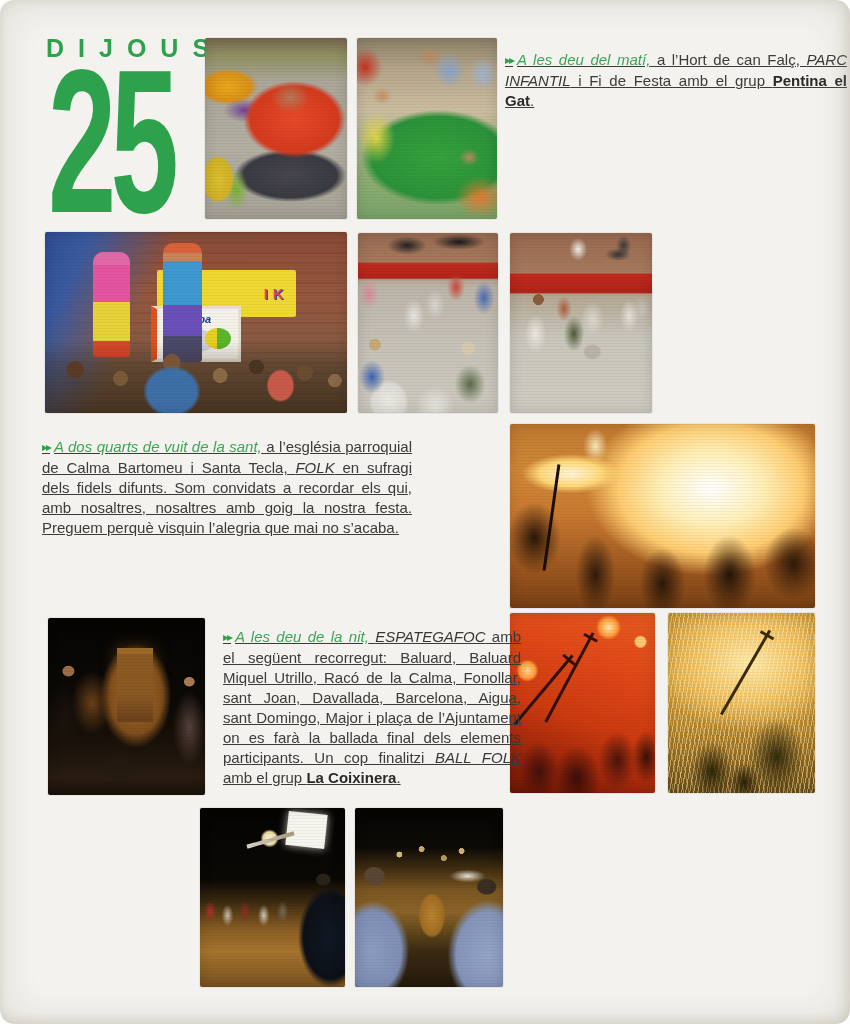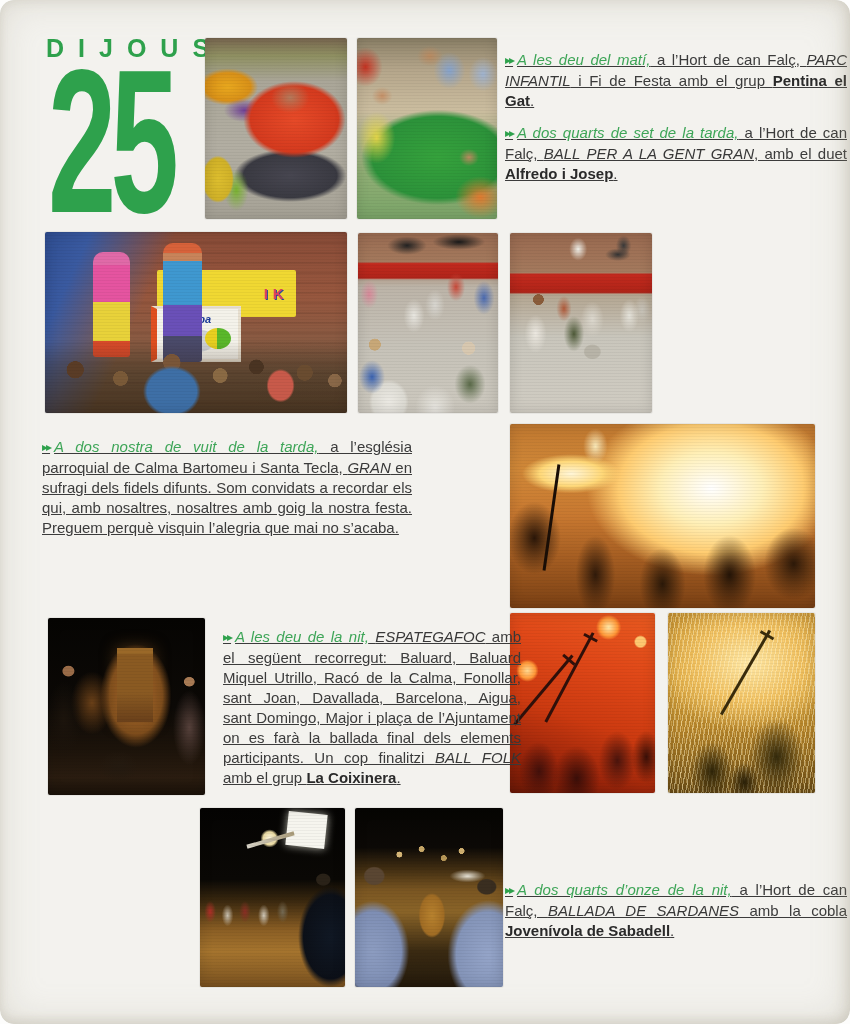--- a/index.html
+++ b/index.html
@@ -238,21 +238,19 @@
 
   <div class="photo p10" title="Ballada de sardanes de nit amb músic en primer pla">
     <div class="stand"></div>
     <div class="trumpet"></div>
   </div>
 
   <div class="photo p11" title="Músics de la cobla d’esquena davant els balladors"></div>
 
   <p class="event tb1"><span class="marker">▸▸</span><span class="lead">A les deu del matí,</span><span> a l’Hort de can Falç, </span><span class="caps">PARC INFANTIL</span><span> i Fi de Festa amb el grup </span><span class="b">Pentina el Gat</span><span>.</span></p>
 
-  <p class="event tb2"><span class="marker">▸▸</span><span class="lead">A dos quarts de set de la tarda,</span><span> a l’Hort de can Falç, </span><span class="caps">BALL PER A LA GENT GRAN</span><span>, amb el duet </span><span class="b">Alfredo i Josep</span><span>.</span></p>
-
-  <p class="event tb3"><span class="marker">▸▸</span><span class="lead">A dos nostra de vuit de la tarda,</span><span> a l’església parroquial de Calma Bartomeu i Santa Tecla, </span><span class="caps">GRAN</span><span> en sufragi dels fidels difunts. Som convidats a recordar els qui, amb nosaltres, nosaltres amb goig la nostra festa. Preguem perquè visquin l’alegria que mai no s’acaba.</span></p>
+
+  <p class="event tb3"><span class="marker">▸▸</span><span class="lead">A dos quarts de vuit de la sant,</span><span> a l’església parroquial de Calma Bartomeu i Santa Tecla, </span><span class="caps">FOLK</span><span> en sufragi dels fidels difunts. Som convidats a recordar els qui, amb nosaltres, nosaltres amb goig la nostra festa. Preguem perquè visquin l’alegria que mai no s’acaba.</span></p>
 
   <p class="event tb4"><span class="marker">▸▸</span><span class="lead">A les deu de la nit,</span><span> </span><span class="caps">ESPATEGAFOC</span><span> amb el següent recorregut: Baluard, Baluard Miquel Utrillo, Racó de la Calma, Fonollar, sant Joan, Davallada, Barcelona, Aigua, sant Domingo, Major i plaça de l’Ajuntament on es farà la ballada final dels elements participants. Un cop finalitzi </span><span class="caps">BALL FOLK</span><span> amb el grup </span><span class="b">La Coixinera</span><span>.</span></p>
 
-  <p class="event tb5"><span class="marker">▸▸</span><span class="lead">A dos quarts d’onze de la nit,</span><span> a l’Hort de can Falç, </span><span class="caps">BALLADA DE SARDANES</span><span> amb la cobla </span><span class="b">Jovenívola de Sabadell</span><span>.</span></p>
 
 </div>
 
 </body></html>

